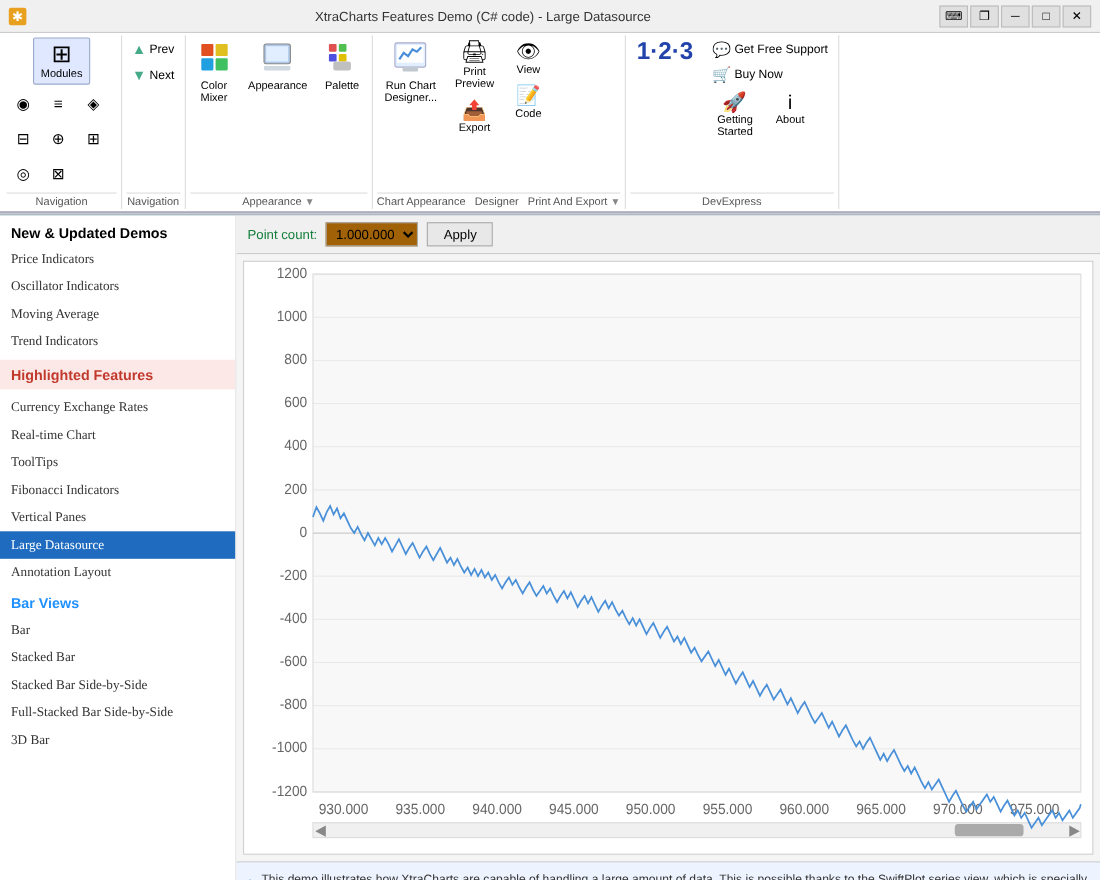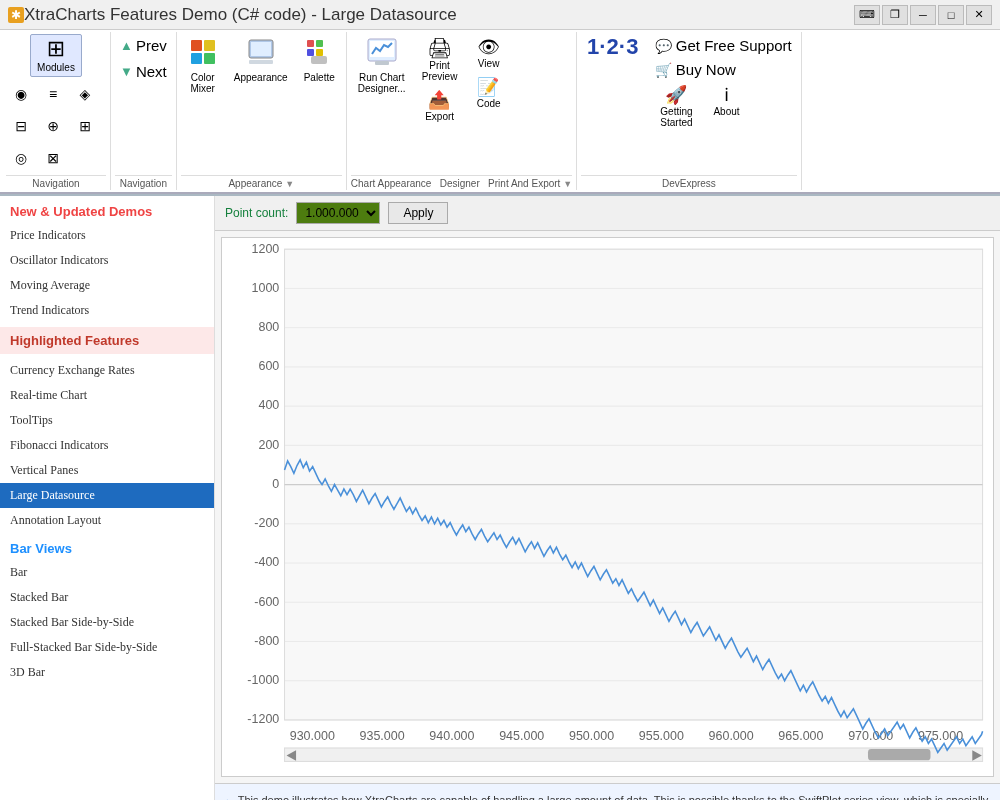--- a/index.html
+++ b/index.html
@@ -9,54 +9,54 @@
     .title-bar {
       height: 30px;
       background: #f0f0f0;
       display: flex;
       align-items: center;
       justify-content: space-between;
       padding: 0 8px;
       border-bottom: 1px solid #ccc;
     }
     .title-bar-icon { width: 16px; height: 16px; background: #e8a020; border-radius: 2px; display: flex; align-items: center; justify-content: center; }
-    .title-bar-title { font-size: 17px; color: #333; flex: 1; text-align: left; }
+    .title-bar-title { font-size: 12px; color: #333; flex: 1; text-align: center; }
     .title-bar-controls { display: flex; gap: 2px; }
     .title-bar-btn { width: 26px; height: 20px; background: #e0e0e0; border: 1px solid #bbb; display: flex; align-items: center; justify-content: center; cursor: pointer; font-size: 11px; }
     .module-icon { width: 30px; height: 30px; display: flex; align-items: center; justify-content: center; cursor: pointer; border: 1px solid transparent; border-radius: 2px; font-size: 16px; }
 
     
     .ribbon-full { background: #f5f5f5; border-bottom: 2px solid #aab8c2; }
     .ribbon-body { display: flex; background: white; border-bottom: 2px solid #aab; padding: 2px; min-height: 88px; }
     .rg { display: flex; flex-direction: column; border-right: 1px solid #ddd; padding: 2px 4px 0; }
     .rg-inner { display: flex; flex: 1; align-items: flex-start; gap: 2px; }
     .rg-label { font-size: 10px; color: #555; text-align: center; padding: 2px 0 1px; border-top: 1px solid #ddd; margin-top: 2px; }
     .rb-large { display: flex; flex-direction: column; align-items: center; padding: 3px 6px; cursor: pointer; border: 1px solid transparent; border-radius: 2px; min-width: 44px; }
     .rb-large .icon { font-size: 24px; line-height: 1; }
     .rb-large .lbl { font-size: 10px; margin-top: 2px; text-align: center; white-space: nowrap; }
     .rb-small { display: flex; align-items: center; gap: 3px; padding: 2px 4px; cursor: pointer; border: 1px solid transparent; border-radius: 2px; }
-    .rb-small .lbl { font-size: 15px; }
+    .rb-small .lbl { font-size: 11px; }
     .rb-stacked { display: flex; flex-direction: column; gap: 1px; }
 
     
     .main { display: flex; height: calc(800px - 130px); }
 
     
     .sidebar { width: 215px; min-width: 215px; background: white; border-right: 1px solid #ddd; overflow-y: auto; }
-    .sidebar-section-header { padding: 8px 10px 4px; font-size: 13px; font-weight: bold; color: #ef4444; }
+    .sidebar-section-header { padding: 8px 10px 4px; font-size: 13px; font-weight: bold; color: #000000; }
     .sidebar-item { padding: 5px 10px; cursor: pointer; color: #333; font-size: 12px; font-family: Liberation Serif, serif; }
     .sidebar-item.active { background: #1e6bbf; color: white; }
     .sidebar-section-highlight { background: #fde8e8; padding: 6px 10px; font-size: 13px; font-weight: bold; color: #c0392b; margin: 4px 0; }
     .sidebar-section-bar-views { padding: 8px 10px 4px; font-size: 13px; font-weight: bold; color: #1e90ff; }
 
     
     .content { flex: 1; display: flex; flex-direction: column; overflow: hidden; background: #f5f5f5; }
     .content-toolbar { display: flex; align-items: center; padding: 6px 10px; background: #f0f0f0; border-bottom: 1px solid #ccc; gap: 8px; }
     .point-count-label { font-size: 12px; color: #15803d; }
-    .point-count-select { font-size: 12px; padding: 2px 4px; border: 1px solid #aaa; background: #4d7c0f; min-width: 80px; }
+    .point-count-select { font-size: 12px; padding: 2px 4px; border: 1px solid #aaa; background: #a16207; min-width: 80px; }
     .apply-btn { padding: 3px 14px; font-size: 12px; background: #e8e8e8; border: 1px solid #aaa; cursor: pointer; }
 
     
     .chart-container { flex: 1; background: white; margin: 6px; border: 1px solid #ccc; position: relative; overflow: hidden; }
 
     
     .info-bar { background: #eef4ff; border-top: 1px solid #ccc; padding: 8px 10px; display: flex; gap: 8px; align-items: flex-start; min-height: 70px; }
     .info-icon { font-size: 18px; color: #4488cc; margin-top: 2px; flex-shrink: 0; }
     .info-text { font-size: 11px; color: #333; line-height: 1.5; }
 

